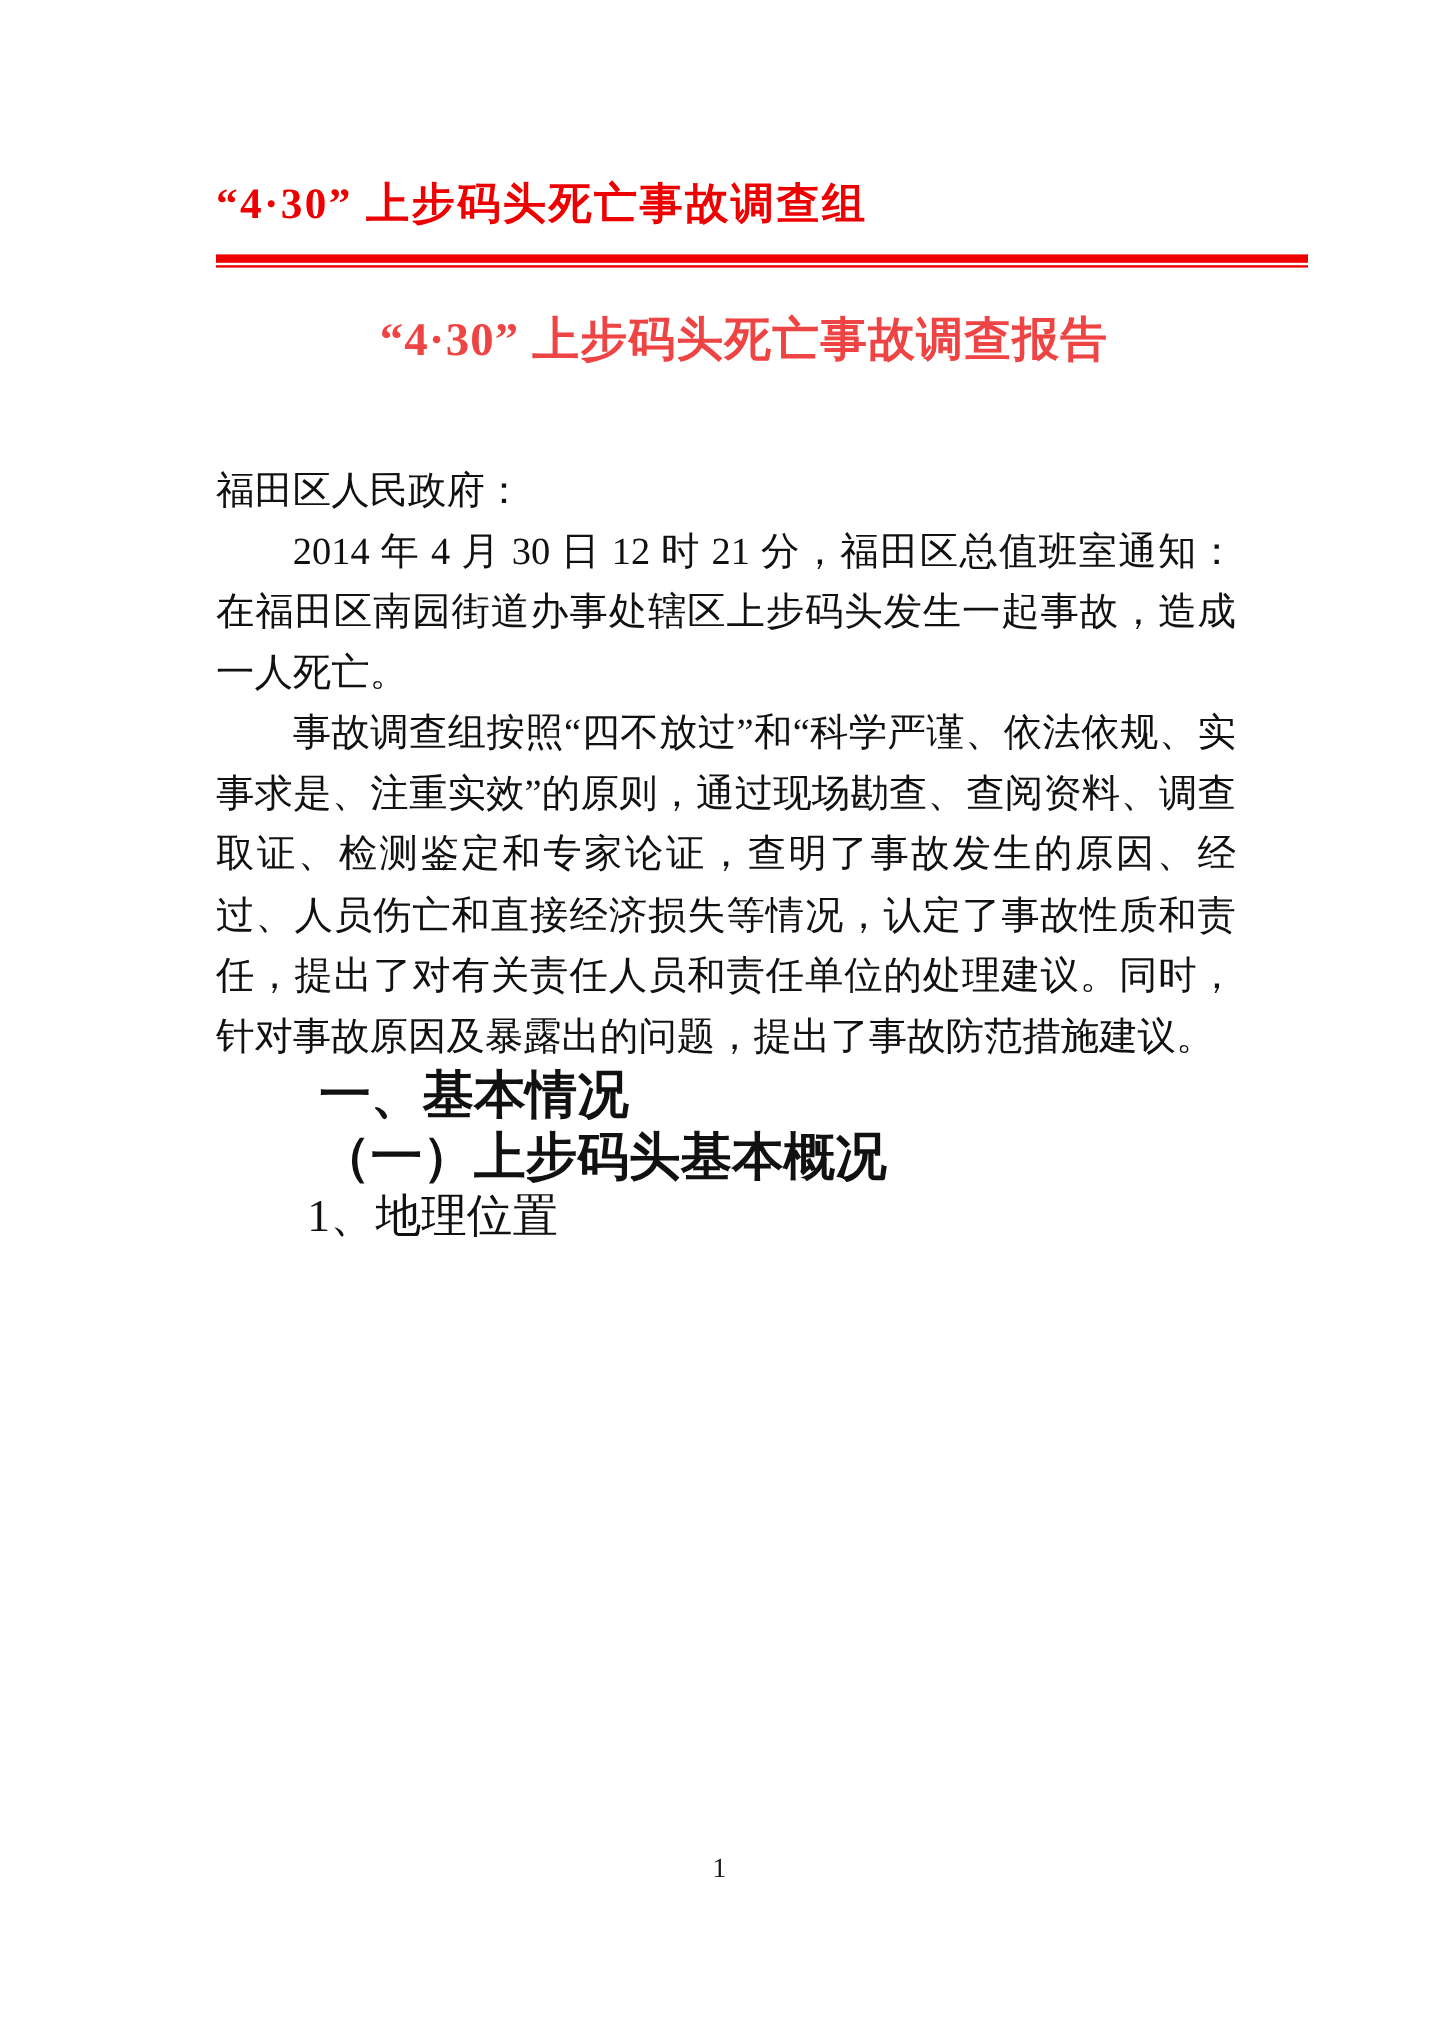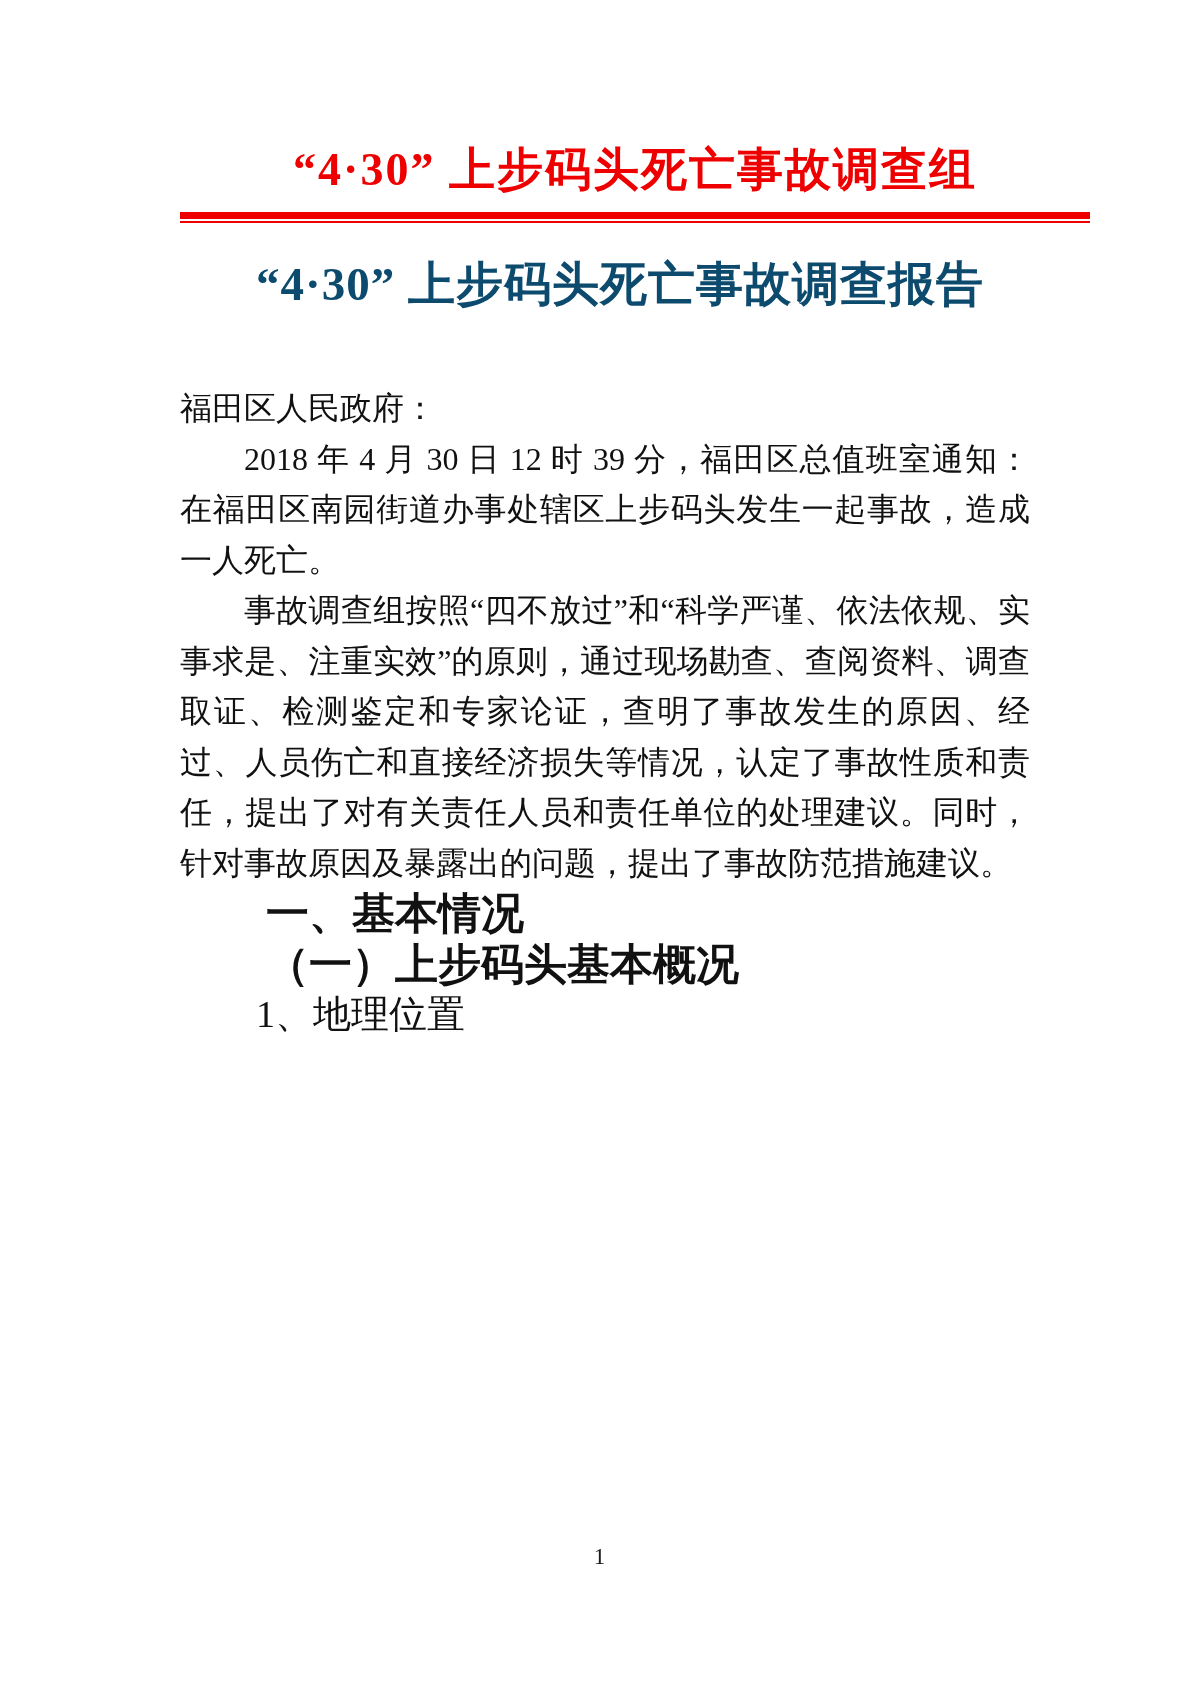--- a/index.html
+++ b/index.html
@@ -16,42 +16,42 @@
     background: #ffffff;
     overflow: hidden;
     font-family: "Liberation Serif", "DejaVu Serif", serif;
     color: var(--text-color);
   }
   .doc-header {
     margin: 146px 0 0 180px;
     width: 910px;
   }
   .banner {
-    text-align: center;
+    text-align: left;
     color: var(--accent-red);
     font-weight: bold;
-    font-size: 46px;
+    font-size: 36px;
     line-height: 48px;
     letter-spacing: 2px;
     font-family: "Liberation Serif", "DejaVu Serif", serif;
     white-space: nowrap;
   }
   .double-rule { margin-top: 18px; width: 100%; }
   .rule-thick { height: 7px; background: var(--accent-red); }
   .rule-gap   { height: 2px; background: transparent; }
   .rule-thin  { height: 2px; background: var(--accent-red); }
   .report-title {
     margin: 36px 0 0 180px;
     width: 880px;
     text-align: center;
-    font-size: 47px;
+    font-size: 39px;
     line-height: 50px;
     font-weight: bold;
     letter-spacing: 1px;
-    color: #0c4a6e;
+    color: #ef4444;
     white-space: nowrap;
   }
   .body-text {
     margin: 74px 0 0 180px;
     width: 850px;
     font-size: 32px;
     line-height: 50.5px;
     text-align: justify;
     text-justify: inter-character;
     color: var(--text-color);
@@ -99,21 +99,21 @@
       <div class="rule-thick"></div>
       <div class="rule-gap"></div>
       <div class="rule-thin"></div>
     </div>
   </header>
 
   <h1 class="report-title">“4·30” 上步码头死亡事故调查报告</h1>
 
   <main class="body-text">
     <p class="salutation">福田区人民政府：</p>
-    <p class="para">2018 年 4 月 30 日 12 时 39 分，福田区总值班室通知：在福田区南园街道办事处辖区上步码头发生一起事故，造成一人死亡。</p>
+    <p class="para">2014 年 4 月 30 日 12 时 21 分，福田区总值班室通知：在福田区南园街道办事处辖区上步码头发生一起事故，造成一人死亡。</p>
     <p class="para">事故调查组按照“四不放过”和“科学严谨、依法依规、实事求是、注重实效”的原则，通过现场勘查、查阅资料、调查取证、检测鉴定和专家论证，查明了事故发生的原因、经过、人员伤亡和直接经济损失等情况，认定了事故性质和责任，提出了对有关责任人员和责任单位的处理建议。同时，针对事故原因及暴露出的问题，提出了事故防范措施建议。</p>
     <h2 class="h-section">一、基本情况</h2>
     <h3 class="h-subsection">（一）上步码头基本概况</h3>
     <h4 class="h-subsubsection">1、地理位置</h4>
   </main>
 
   <footer class="page-footer">
     <span class="page-number">1</span>
   </footer>
 

